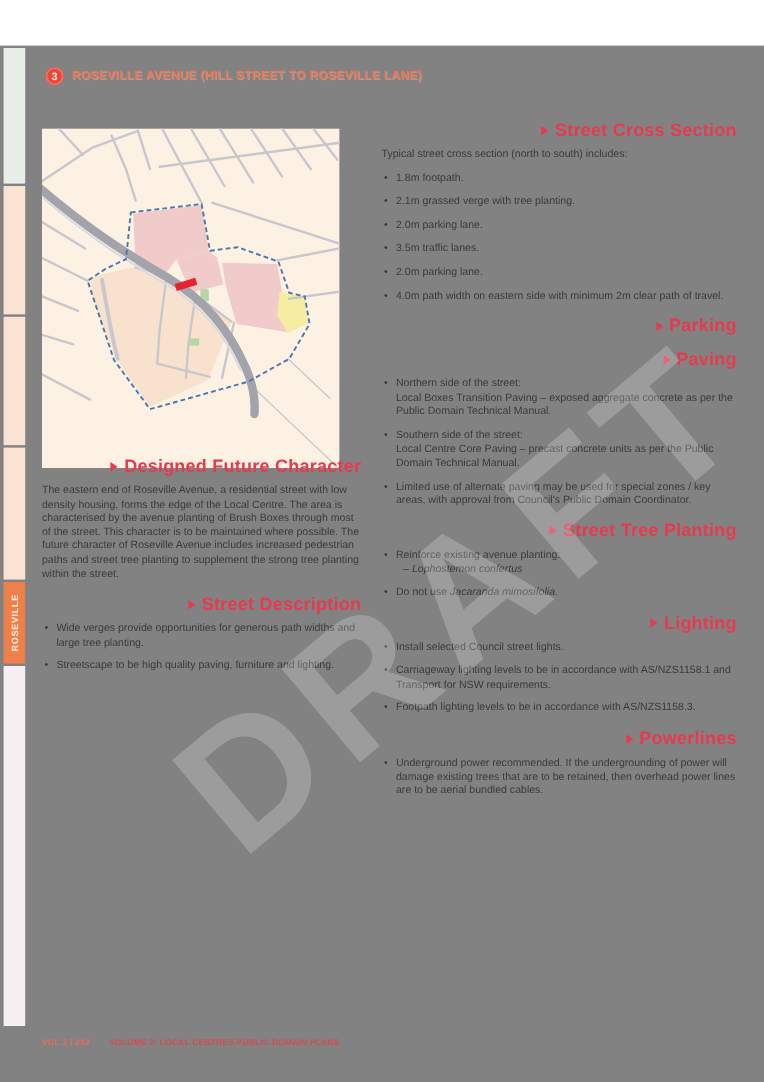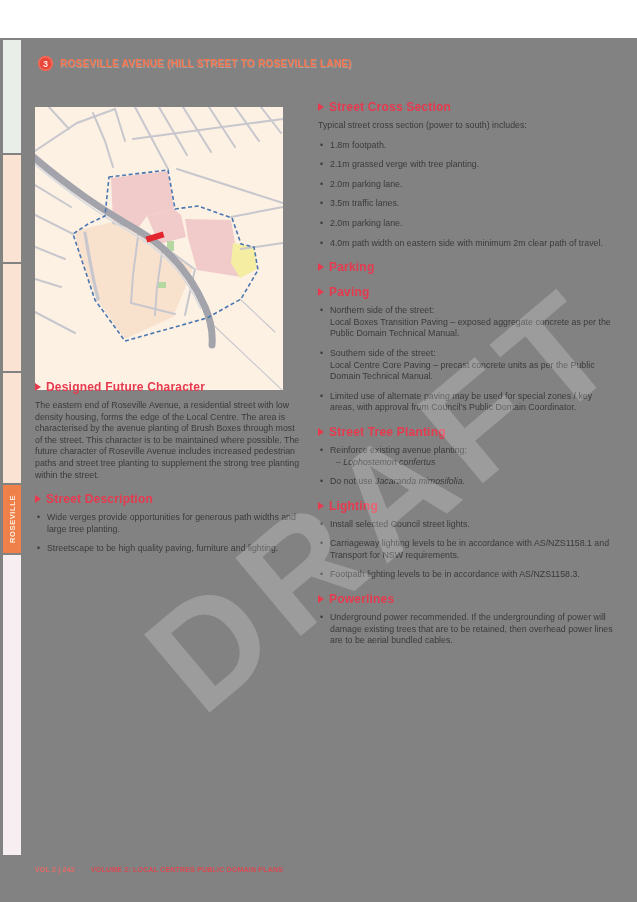--- a/index.html
+++ b/index.html
@@ -38,21 +38,21 @@
   .rd-thin{stroke-width:1.1}
   .rd-mid{stroke:var(--map-road);stroke-width:3.2;fill:none;stroke-linecap:round}
   .hw{stroke:var(--map-highway);stroke-width:7;fill:none;stroke-linecap:round}
   .hw2{stroke:#d9dadf;stroke-width:1.7;fill:none}
   .bnd{stroke:var(--map-boundary-blue);stroke-width:1.6;fill:none;stroke-dasharray:4 2.6;stroke-linejoin:round}
   
   .left-col{position:absolute;left:35px;top:380px;width:266px;z-index:2;}
   .right-col{position:absolute;left:318px;top:100px;width:296px;z-index:2;}
   .section{margin-bottom:11px;}
   .sec-head{display:flex;align-items:center;gap:5px;margin:0 0 6px 0;color:var(--heading-red);
-       font-size:12px;font-weight:bold;letter-spacing:0.2px;}
+       font-size:15px;font-weight:bold;letter-spacing:0.2px;justify-content:flex-end;}
   .arrow{width:0;height:0;border-left:6px solid var(--heading-red);border-top:4px solid transparent;
        border-bottom:4px solid transparent;flex:0 0 auto;}
   .body{color:var(--body-text);font-size:8.8px;line-height:11.6px;margin:0 0 8px 0;}
   ul.bullets{list-style:none;margin:0 0 2px 0;padding:0;}
   ul.bullets li{position:relative;padding-left:12px;margin-bottom:8px;color:var(--body-text);
        font-size:8.8px;line-height:11.6px;}
   ul.bullets li::before{content:"•";position:absolute;left:2px;top:0;color:var(--body-text);}
   .b-lead{display:block;}
   .b-em{font-style:italic;}
   .b-sub{display:block;font-style:italic;padding-left:6px;}
@@ -158,21 +158,21 @@
   </div>
 </div>
 
 <div class="right-col">
 
   <div class="section">
     <h3 class="sec-head">
       <span class="arrow"></span>
       <span>Street Cross Section</span>
     </h3>
-    <p class="body">Typical street cross section (power to south) includes:</p>
+    <p class="body">Typical street cross section (north to south) includes:</p>
     <ul class="bullets">
 
         <li><span>1.8m footpath.</span></li>
 
         <li><span>2.1m grassed verge with tree planting.</span></li>
 
         <li><span>2.0m parking lane.</span></li>
 
         <li><span>3.5m traffic lanes.</span></li>
 

